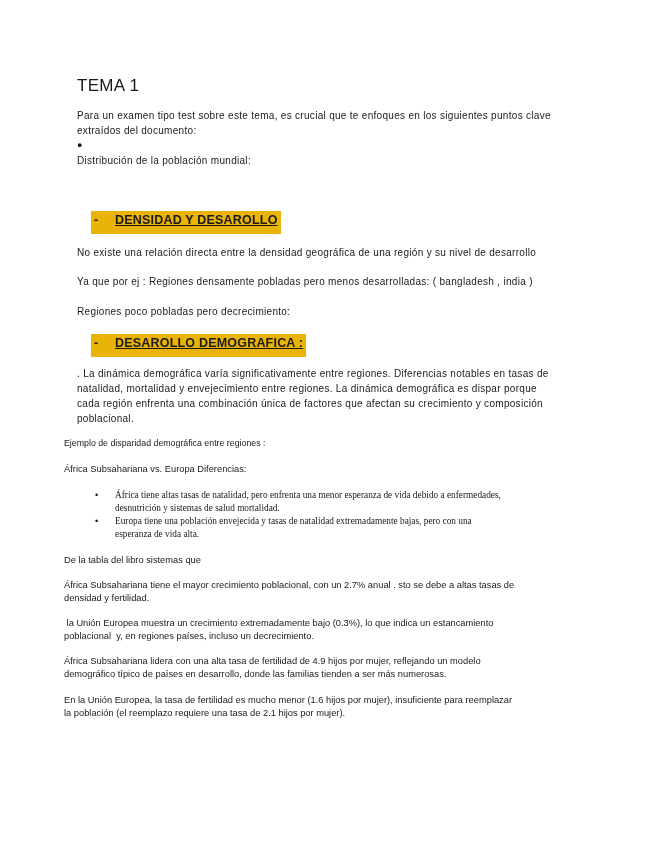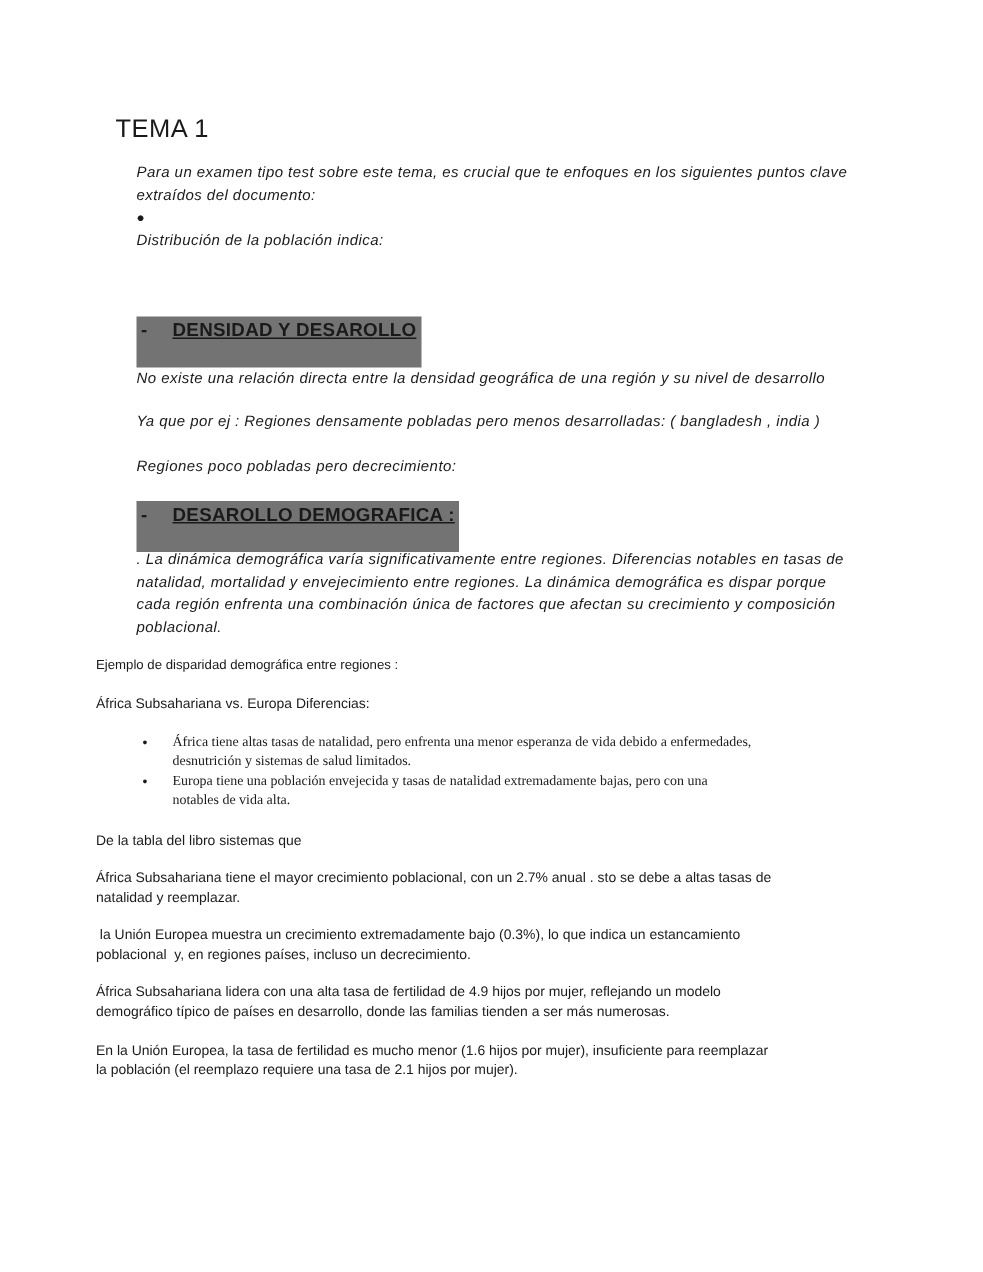--- a/index.html
+++ b/index.html
@@ -1,39 +1,39 @@
 <!DOCTYPE html>
 <html><head>
 <meta charset="utf-8">
 <style>
   html, body { margin: 0; padding: 0; background: #ffffff; }
   body { width: 655px; height: 848px; position: relative; overflow: hidden;
          font-family: "Liberation Sans", sans-serif; color: #1a1a1a; }
-  .t { position: absolute; left: 91px; font-size: 10px; line-height: 15px; letter-spacing: 0.3px; white-space: nowrap; font-style: italic; }
+  .t { position: absolute; left: 77px; font-size: 10px; line-height: 15px; letter-spacing: 0.3px; white-space: nowrap; }
   .tn { position: absolute; left: 64px; font-size: 9.3px; line-height: 13px; white-space: nowrap; }
   .title { position: absolute; left: 77px; top: 76px; font-size: 17px; letter-spacing: 0.3px; }
-  .heading { position: absolute; left: 91px; height: 34px; background: #737373; padding: 0 3px 0 3px;
+  .heading { position: absolute; left: 91px; height: 23px; background: #eab308; padding: 0 3px 0 3px;
              font-size: 12.5px; font-weight: bold; line-height: 18px; white-space: nowrap; }
   .heading .dash { display: inline-block; width: 21px; }
   .heading .hl { text-decoration: underline; letter-spacing: 0.2px; }
   .bullet-item { position: absolute; left: 95px; font-size: 9.3px; line-height: 13px; }
   .bullet-item .dot { position: absolute; left: 0; top: 0; }
   .bullet-item .txt { position: absolute; left: 20px; white-space: nowrap; font-family: Liberation Serif, serif; }
 </style>
 </head>
 <body>
 
 <div>
 
   <div class="title">TEMA 1</div>
 
   <div class="t" style="top:108px">Para un examen tipo test sobre este tema, es crucial que te enfoques en los siguientes puntos clave</div>
   <div class="t" style="top:123px">extraídos del documento:</div>
   <div class="t" style="top:138px; font-size:9px">●</div>
-  <div class="t" style="top:153px">Distribución de la población indica:</div>
+  <div class="t" style="top:153px">Distribución de la población mundial:</div>
 
   <div class="heading" style="top:211px">
     <span class="dash">-</span><span class="hl">DENSIDAD Y DESAROLLO</span>
   </div>
   <div class="t" style="top:245px">No existe una relación directa entre la densidad geográfica de una región y su nivel de desarrollo</div>
   <div class="t" style="top:274px">Ya que por ej : Regiones densamente pobladas pero menos desarrolladas: ( bangladesh , india )</div>
   <div class="t" style="top:304px">Regiones poco pobladas pero decrecimiento:</div>
 
   <div class="heading" style="top:334px">
     <span class="dash">-</span><span class="hl">DESAROLLO DEMOGRAFICA :</span>
@@ -42,32 +42,32 @@
   <div class="t" style="top:381px">natalidad, mortalidad y envejecimiento entre regiones. La dinámica demográfica es dispar porque</div>
   <div class="t" style="top:396px">cada región enfrenta una combinación única de factores que afectan su crecimiento y composición</div>
   <div class="t" style="top:411px">poblacional.</div>
 
   <div class="tn" style="top:437px; font-size:8.8px">Ejemplo de disparidad demográfica entre regiones :</div>
   <div class="tn" style="top:463px">África Subsahariana vs. Europa Diferencias:</div>
 
   <div class="bullet-item" style="top:489px">
     <span class="dot">•</span>
     <span class="txt" style="top:0">África tiene altas tasas de natalidad, pero enfrenta una menor esperanza de vida debido a enfermedades,</span>
-    <span class="txt" style="top:13px">desnutrición y sistemas de salud limitados.</span>
+    <span class="txt" style="top:13px">desnutrición y sistemas de salud mortalidad.</span>
   </div>
   <div class="bullet-item" style="top:515px">
     <span class="dot">•</span>
     <span class="txt" style="top:0">Europa tiene una población envejecida y tasas de natalidad extremadamente bajas, pero con una</span>
-    <span class="txt" style="top:13px">notables de vida alta.</span>
+    <span class="txt" style="top:13px">esperanza de vida alta.</span>
   </div>
 
   <div class="tn" style="top:554px">De la tabla del libro sistemas que</div>
 
   <div class="tn" style="top:579px">África Subsahariana tiene el mayor crecimiento poblacional, con un 2.7% anual . sto se debe a altas tasas de</div>
-  <div class="tn" style="top:592px">natalidad y reemplazar.</div>
+  <div class="tn" style="top:592px">densidad y fertilidad.</div>
 
   <div class="tn" style="top:617px; white-space:pre"> la Unión Europea muestra un crecimiento extremadamente bajo (0.3%), lo que indica un estancamiento</div>
   <div class="tn" style="top:630px; white-space:pre">poblacional  y, en regiones países, incluso un decrecimiento.</div>
 
   <div class="tn" style="top:655px">África Subsahariana lidera con una alta tasa de fertilidad de 4.9 hijos por mujer, reflejando un modelo</div>
   <div class="tn" style="top:668px">demográfico típico de países en desarrollo, donde las familias tienden a ser más numerosas.</div>
 
   <div class="tn" style="top:694px">En la Unión Europea, la tasa de fertilidad es mucho menor (1.6 hijos por mujer), insuficiente para reemplazar</div>
   <div class="tn" style="top:707px">la población (el reemplazo requiere una tasa de 2.1 hijos por mujer).</div>
 

